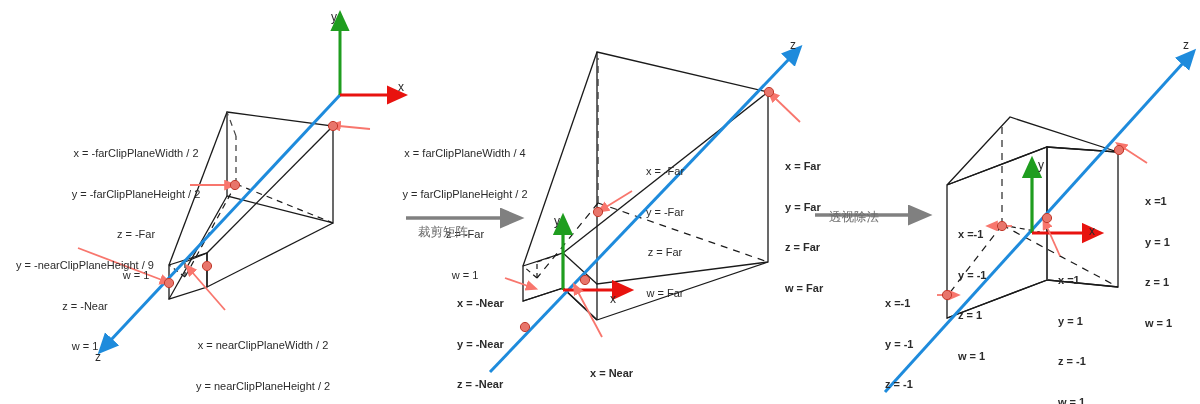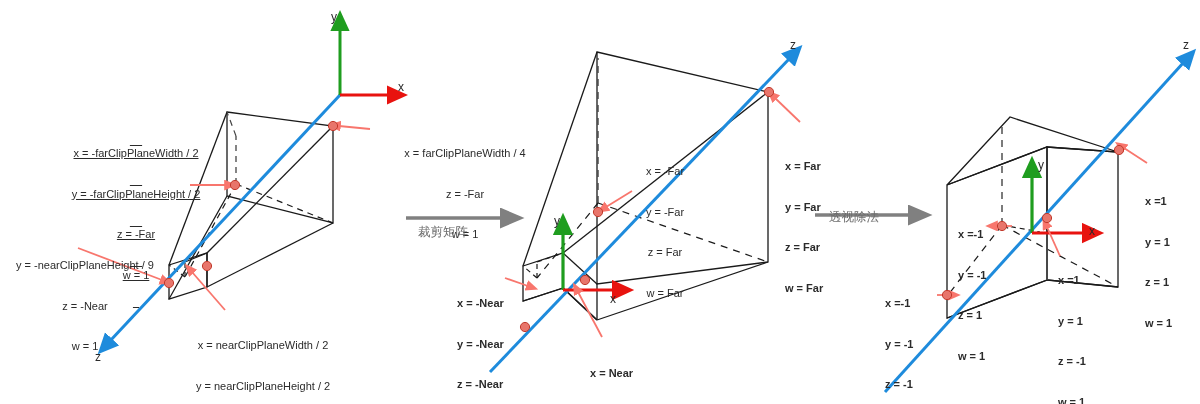--- a/index.html
+++ b/index.html
@@ -162,29 +162,30 @@
     <circle cx="1002" cy="226" r="4.6" fill="#e8756b" stroke="#c1392b" stroke-width="1"></circle>
     <circle cx="1119" cy="150" r="4.6" fill="#e8756b" stroke="#c1392b" stroke-width="1"></circle>
     <circle cx="947" cy="295" r="4.6" fill="#e8756b" stroke="#c1392b" stroke-width="1"></circle>
     <circle cx="1047" cy="218" r="4.6" fill="#e8756b" stroke="#c1392b" stroke-width="1"></circle>
   </svg>
 
   <div class="axlbl" style="left:398px;top:80px;">x</div>
   <div class="axlbl" style="left:331px;top:10px;">y</div>
   <div class="axlbl" style="left:95px;top:350px;">z</div>
 
-  <div class="lbl" style="left:36px;top:120px;width:200px;text-decoration:underline;">
+  <div class="lbl" style="left:36px;top:120px;width:200px;">
     <div>x = -farClipPlaneWidth / 2</div>
     <div>y = -farClipPlaneHeight / 2</div>
     <div>z = -Far</div>
     <div>w = 1</div>
   </div>
 
   <div class="lbl" style="left:375px;top:120px;width:180px;">
     <div>x = farClipPlaneWidth / 4</div>
+    <div>y = farClipPlaneHeight / 2</div>
     <div>z = -Far</div>
     <div>w = 1</div>
   </div>
 
   <div class="lbl" style="left:5px;top:232px;width:160px;">
     <div>y = -nearClipPlaneHeight / 9</div>
     <div>z = -Near</div>
     <div>w = 1</div>
   </div>
 

